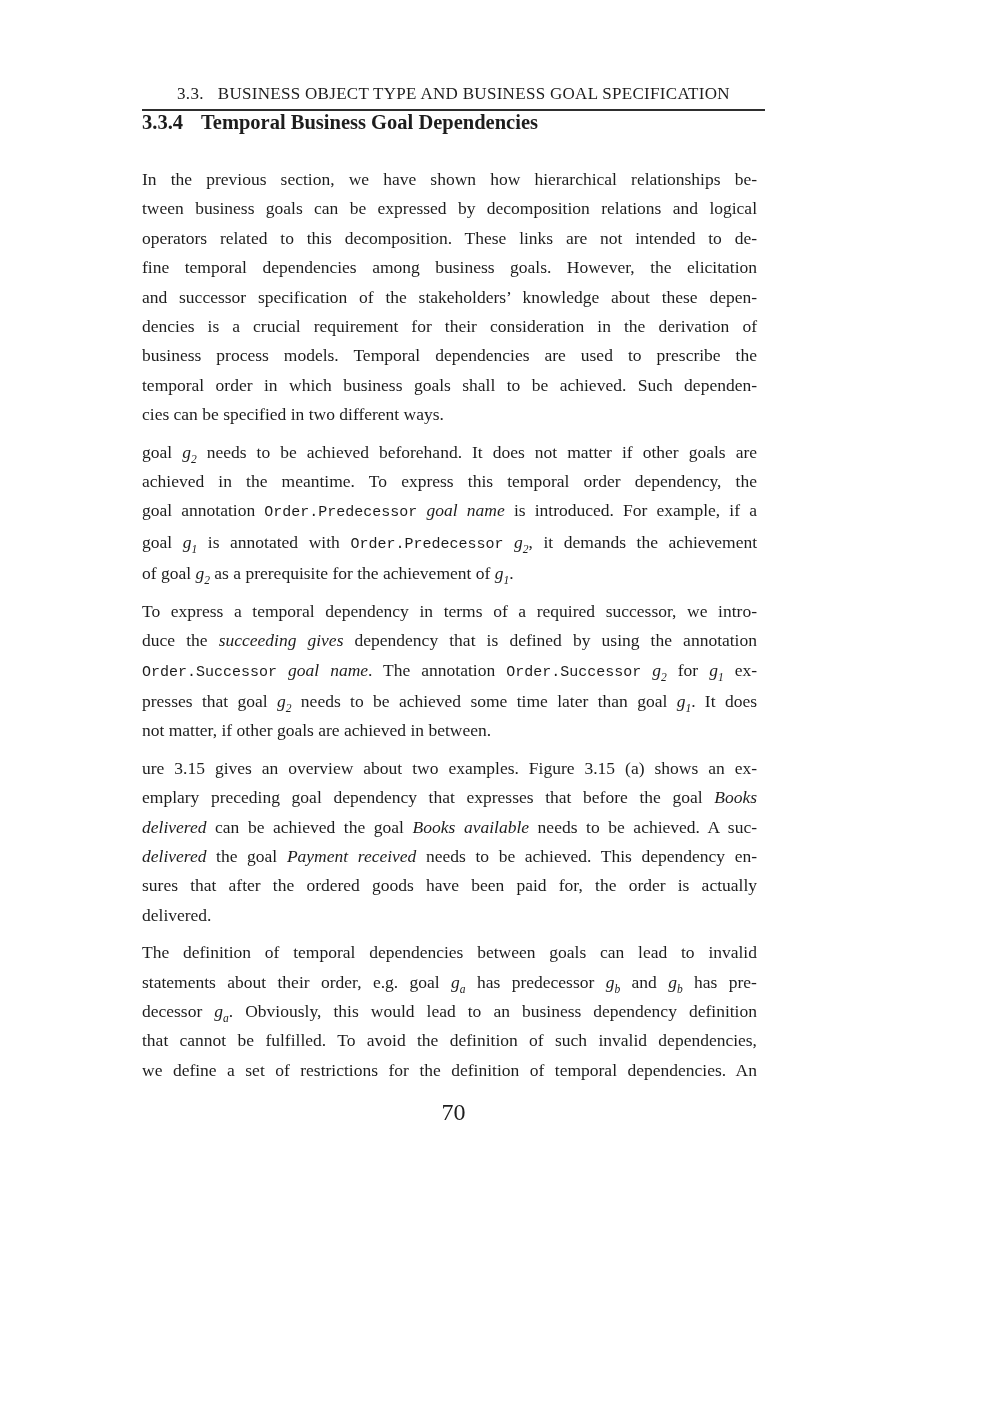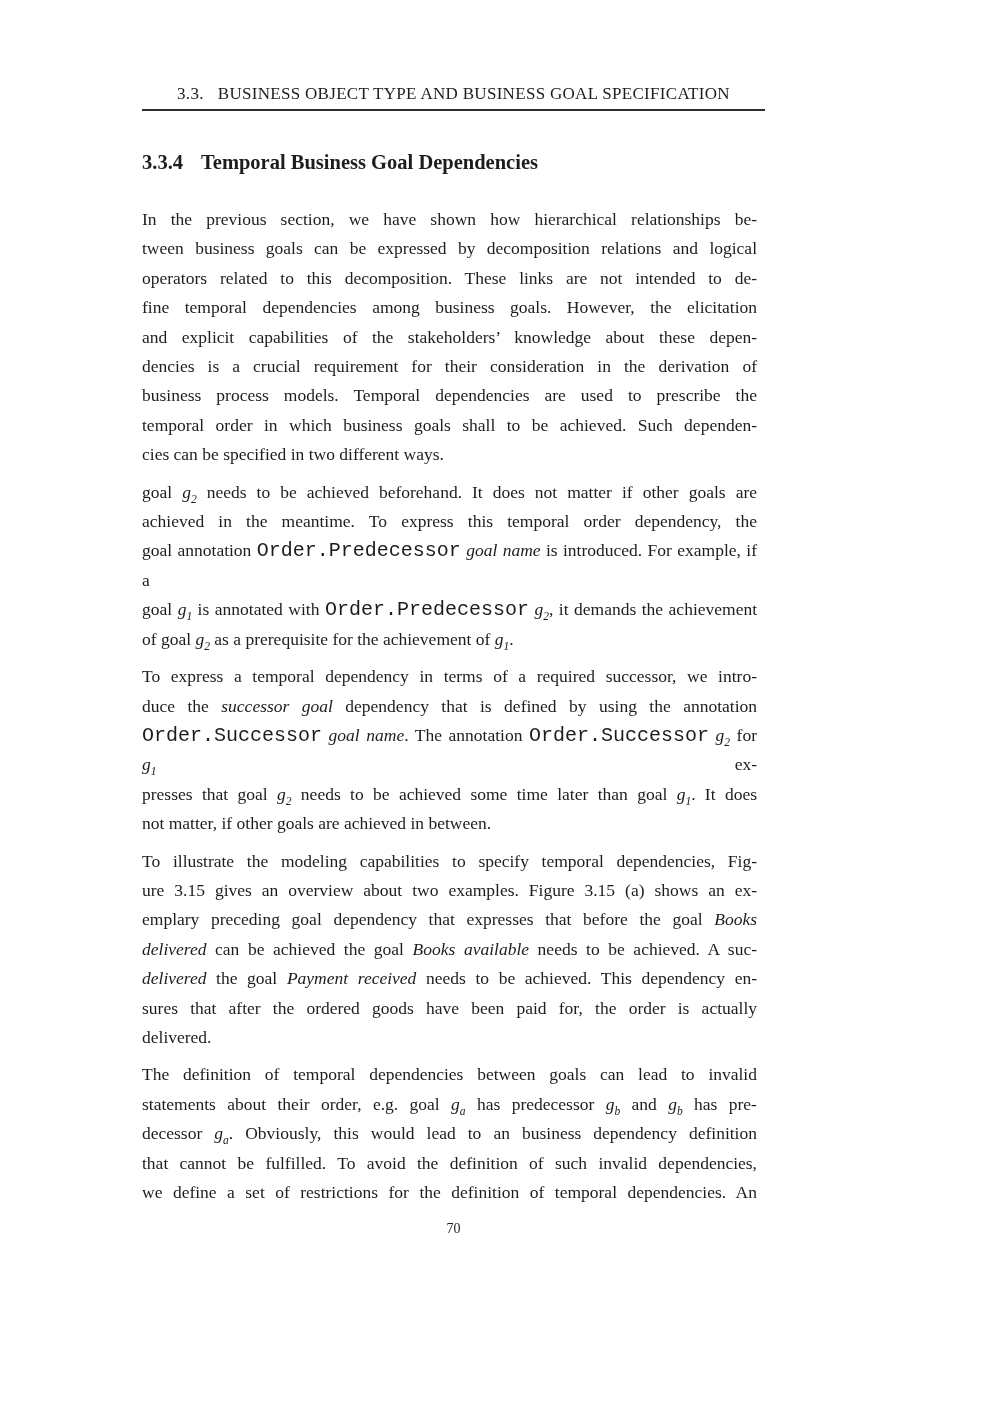--- a/index.html
+++ b/index.html
@@ -29,21 +29,20 @@
     font-size: 17px;
     letter-spacing: 0.3px;
     white-space: nowrap;
   }
   .header-rule {
     height: 0;
     border-bottom: 2px solid #2e2e2e;
     margin-top: 5px;
   }
   .section-heading {
-    margin-top: 40px;
     display: flex;
     gap: 18px;
     font-size: 20.5px;
     font-weight: bold;
   }
   .body-text {
     margin-top: 31px;
   }
   .paragraph {
     margin: 0 8px 8px 0;
@@ -56,33 +55,33 @@
   }
   .line.last {
     text-align-last: left;
   }
   .plain { }
   .italic {
     font-style: italic;
   }
   .code {
     font-family: "Liberation Mono", "DejaVu Sans Mono", monospace;
-    font-size: 20px;
+    font-size: 15px;
   }
   .math {
     font-style: italic;
   }
   .math sub {
     font-size: 11.5px;
     line-height: 0;
   }
   .page-number {
     margin-top: 14px;
     text-align: center;
-    font-size: 14px;
+    font-size: 24px;
   }
 </style>
 </head>
 <body>
 
 <div class="page">
   <div class="column">
 
     <div class="running-header">
       <span>3.3.</span>
@@ -94,42 +93,41 @@
       <span>3.3.4</span>
       <span>Temporal Business Goal Dependencies</span>
     </div>
 
     <div class="body-text">
         <div class="paragraph">
           <div class="line"><span class="plain">In the previous section, we have shown how hierarchical relationships be-</span></div>
           <div class="line"><span class="plain">tween business goals can be expressed by decomposition relations and logical</span></div>
           <div class="line"><span class="plain">operators related to this decomposition. These links are not intended to de-</span></div>
           <div class="line"><span class="plain">fine temporal dependencies among business goals. However, the elicitation</span></div>
-          <div class="line"><span class="plain">and explicit capabilities of the stakeholders’ knowledge about these depen-</span></div>
+          <div class="line"><span class="plain">and successor specification of the stakeholders’ knowledge about these depen-</span></div>
           <div class="line"><span class="plain">dencies is a crucial requirement for their consideration in the derivation of</span></div>
           <div class="line"><span class="plain">business process models. Temporal dependencies are used to prescribe the</span></div>
           <div class="line"><span class="plain">temporal order in which business goals shall to be achieved. Such dependen-</span></div>
           <div class="line last"><span class="plain">cies can be specified in two different ways.</span></div>
         </div>
         <div class="paragraph">
           <div class="line"><span class="plain">goal </span><span class="math">g<sub>2</sub></span><span class="plain"> needs to be achieved beforehand. It does not matter if other goals are</span></div>
           <div class="line"><span class="plain">achieved in the meantime. To express this temporal order dependency, the</span></div>
           <div class="line"><span class="plain">goal annotation </span><span class="code">Order.Predecessor</span><span class="plain"> </span><span class="italic">goal name</span><span class="plain"> is introduced. For example, if a</span></div>
           <div class="line"><span class="plain">goal </span><span class="math">g<sub>1</sub></span><span class="plain"> is annotated with </span><span class="code">Order.Predecessor</span><span class="plain"> </span><span class="math">g<sub>2</sub></span><span class="plain">, it demands the achievement</span></div>
           <div class="line last"><span class="plain">of goal </span><span class="math">g<sub>2</sub></span><span class="plain"> as a prerequisite for the achievement of </span><span class="math">g<sub>1</sub></span><span class="plain">.</span></div>
         </div>
         <div class="paragraph">
           <div class="line"><span class="plain">To express a temporal dependency in terms of a required successor, we intro-</span></div>
-          <div class="line"><span class="plain">duce the </span><span class="italic">successor goal</span><span class="plain"> dependency that is defined by using the annotation</span></div>
+          <div class="line"><span class="plain">duce the </span><span class="italic">succeeding gives</span><span class="plain"> dependency that is defined by using the annotation</span></div>
           <div class="line"><span class="code">Order.Successor</span><span class="plain"> </span><span class="italic">goal name</span><span class="plain">. The annotation </span><span class="code">Order.Successor</span><span class="plain"> </span><span class="math">g<sub>2</sub></span><span class="plain"> for </span><span class="math">g<sub>1</sub></span><span class="plain"> ex-</span></div>
           <div class="line"><span class="plain">presses that goal </span><span class="math">g<sub>2</sub></span><span class="plain"> needs to be achieved some time later than goal </span><span class="math">g<sub>1</sub></span><span class="plain">. It does</span></div>
           <div class="line last"><span class="plain">not matter, if other goals are achieved in between.</span></div>
         </div>
         <div class="paragraph">
-          <div class="line"><span class="plain">To illustrate the modeling capabilities to specify temporal dependencies, Fig-</span></div>
           <div class="line"><span class="plain">ure 3.15 gives an overview about two examples. Figure 3.15 (a) shows an ex-</span></div>
           <div class="line"><span class="plain">emplary preceding goal dependency that expresses that before the goal </span><span class="italic">Books</span></div>
           <div class="line"><span class="italic">delivered</span><span class="plain"> can be achieved the goal </span><span class="italic">Books available</span><span class="plain"> needs to be achieved. A suc-</span></div>
           <div class="line"><span class="italic">delivered</span><span class="plain"> the goal </span><span class="italic">Payment received</span><span class="plain"> needs to be achieved. This dependency en-</span></div>
           <div class="line"><span class="plain">sures that after the ordered goods have been paid for, the order is actually</span></div>
           <div class="line last"><span class="plain">delivered.</span></div>
         </div>
         <div class="paragraph">
           <div class="line"><span class="plain">The definition of temporal dependencies between goals can lead to invalid</span></div>
           <div class="line"><span class="plain">statements about their order, e.g. goal </span><span class="math">g<sub>a</sub></span><span class="plain"> has predecessor </span><span class="math">g<sub>b</sub></span><span class="plain"> and </span><span class="math">g<sub>b</sub></span><span class="plain"> has pre-</span></div>

